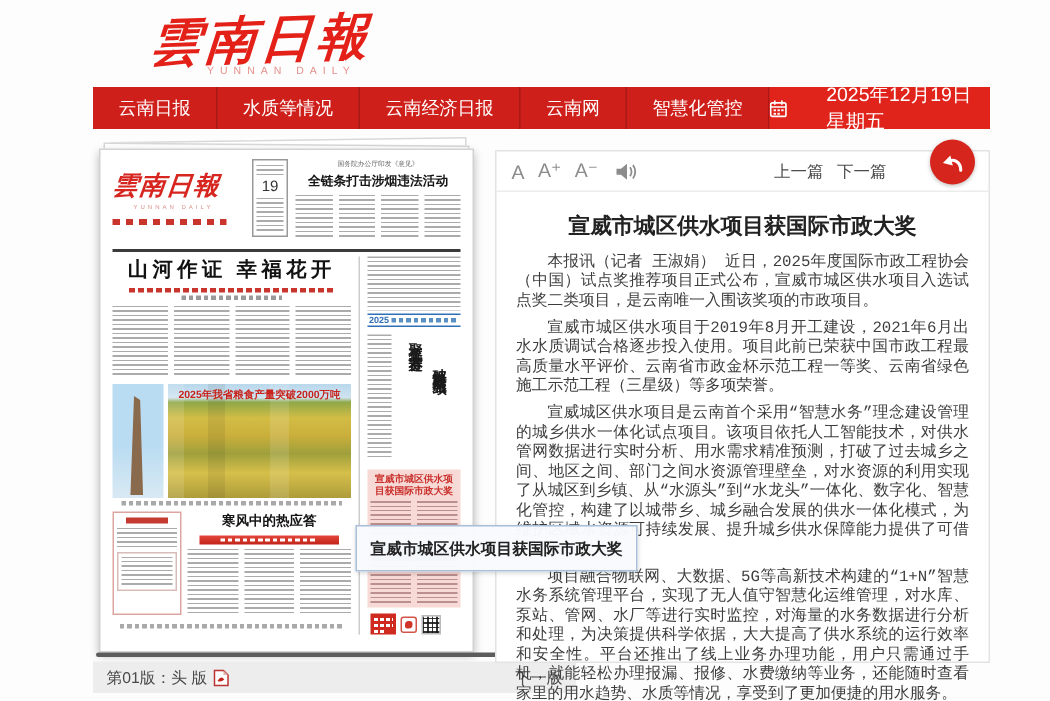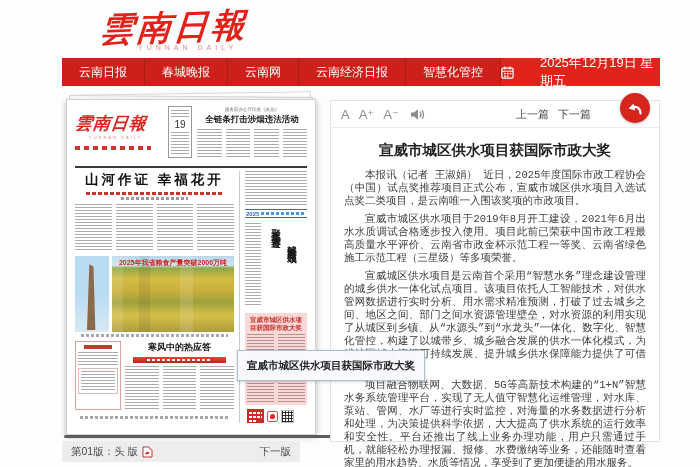--- a/index.html
+++ b/index.html
@@ -99,21 +99,21 @@
   .redapp { width:17px; height:14px; background:#cf2a20; padding:3px 2px; }
   .redapp i { display:block; height:2px; margin-bottom:2px;
     background:repeating-linear-gradient(90deg,#fff 0 3px,transparent 3px 4px); }
   .seal { width:11px; height:11px; border:1px solid #d4534a; border-radius:2px; position:relative; background:#fff;}
   .seal i { position:absolute; inset:2px; background:#d0352b; border-radius:50% 40% 50% 30%; display:block;}
   .qr { width:13px; height:13px; background-color:#fff; border:1px solid #bbb;
     background-image:repeating-linear-gradient(0deg,rgba(20,20,20,.85) 0 1px,transparent 1px 3px),
       repeating-linear-gradient(90deg,rgba(20,20,20,.85) 0 1px,transparent 1px 3px); }
 
   
-  .pager { position:absolute; left:62px; top:441px; width:238px; height:21px; background:#ededed;
+  .pager { position:absolute; left:62px; top:441px; width:322px; height:21px; background:#ededed;
     display:flex; align-items:center; padding:0 9px; font-size:10.5px; color:#4a4a4a; }
   .pager .next { margin-left:auto; cursor:pointer; }
   .pdf { width:11px; height:12px; margin-left:4px; }
 
   
   .panel { position:absolute; left:330px; top:100px; width:330px; height:342px; background:#fff;
     border:1px solid #e3e3e3; }
   .toolbar { height:27px; display:flex; align-items:center; padding:0 10px; border-bottom:1px solid #ececec; }
   .fctl { display:flex; align-items:center; gap:9px; color:#8c8c8c; font-size:13px; }
   .fctl span { cursor:pointer; }
@@ -138,23 +138,23 @@
 
 <div class="stage">
 
   <div class="logo">
     <div class="logo-cn">雲南日報</div>
     <div class="logo-en">YUNNAN DAILY</div>
   </div>
 
   <div class="nav">
     <div class="nav-item">云南日报</div>
-    <div class="nav-item">春城晚报</div>
+    <div class="nav-item">水质等情况</div>
+    <div class="nav-item">云南经济日报</div>
     <div class="nav-item">云南网</div>
-    <div class="nav-item">云南经济日报</div>
     <div class="nav-item">智慧化管控</div>
     <div class="nav-date-zone">
       <svg class="cal" viewBox="0 0 15 15">
         <rect x="1" y="2.5" width="13" height="11.5" rx="1.5" fill="none" stroke="#fff" stroke-width="1.4"></rect>
         <line x1="4.5" y1="0.5" x2="4.5" y2="4" stroke="#fff" stroke-width="1.4"></line>
         <line x1="10.5" y1="0.5" x2="10.5" y2="4" stroke="#fff" stroke-width="1.4"></line>
         <line x1="1" y1="6" x2="14" y2="6" stroke="#fff" stroke-width="1.2"></line>
         <g fill="#fff">
             <rect x="3.5" y="8" width="2" height="1.6"></rect>
             <rect x="6.8" y="8" width="2" height="1.6"></rect>

